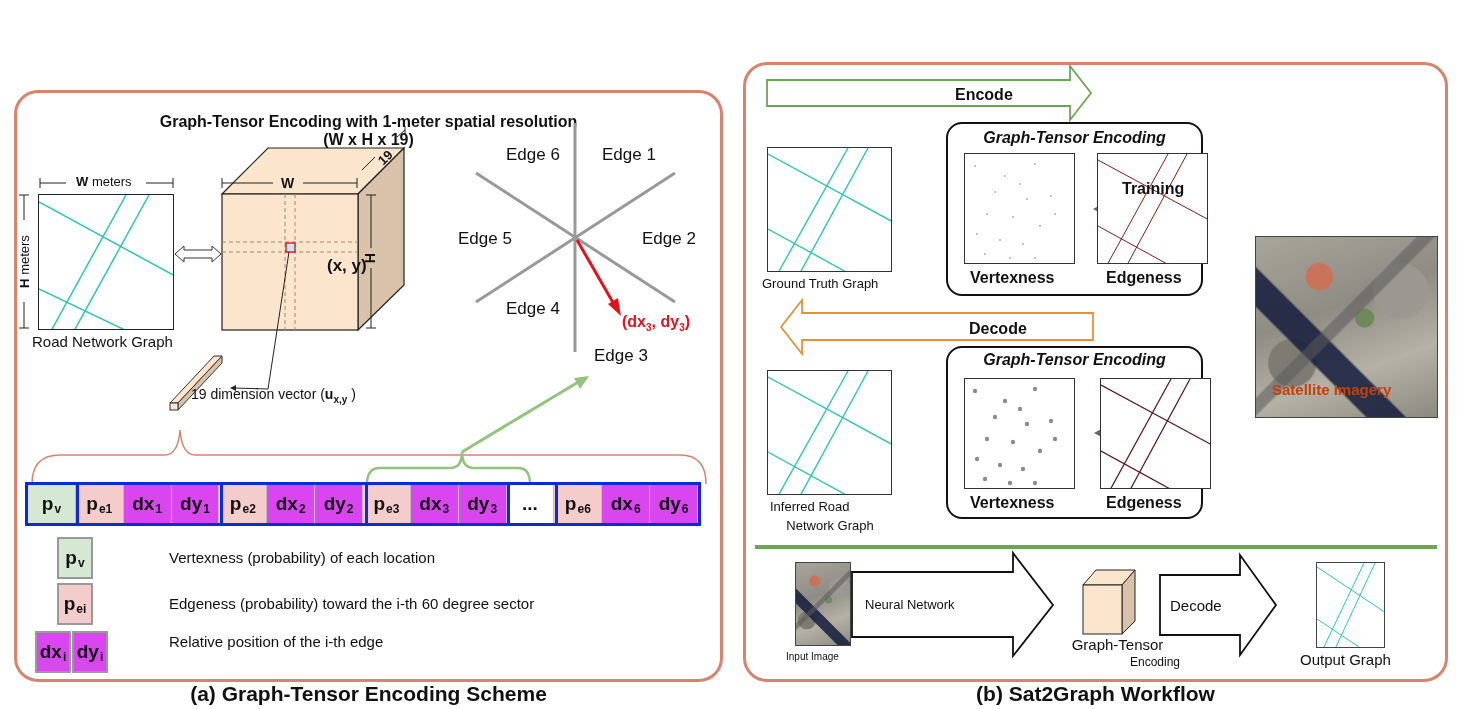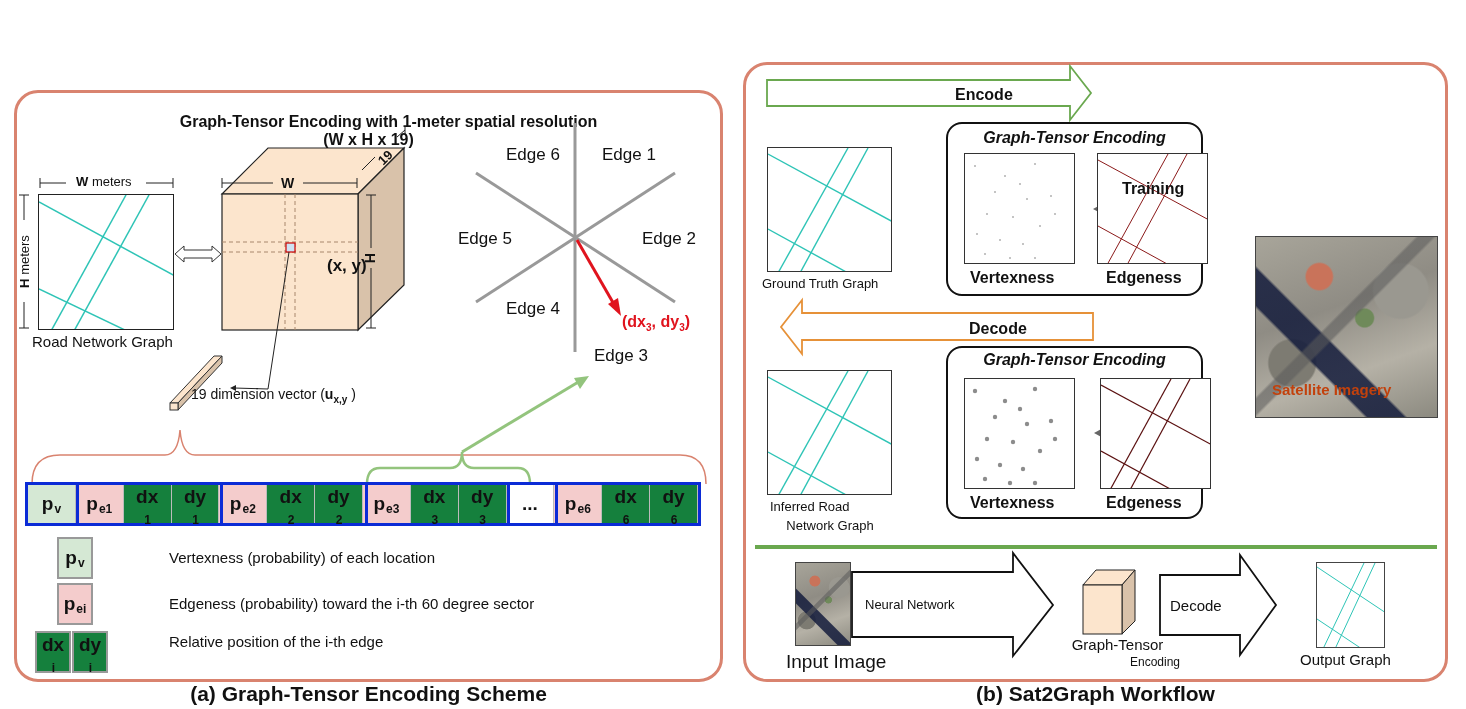--- a/index.html
+++ b/index.html
@@ -7,21 +7,21 @@
   .abs { position:absolute; }
   .panel { position:absolute; border:3px solid #d9836f; border-radius:24px; box-sizing:border-box; }
   .txt { position:absolute; white-space:nowrap; }
   .bold { font-weight:bold; }
   .caption { font-size:21px; font-weight:bold; }
   svg { position:absolute; left:0; top:0; overflow:visible; }
   .cell { position:absolute; top:0; height:38px; display:flex; align-items:center; justify-content:center; font-weight:bold; font-size:19px; box-sizing:border-box; border-right:1px solid #bbb; }
   .cell sub { font-size:12px; margin-left:1px; position:relative; top:5px; vertical-align:baseline; }
   .green { background:#d5e8d4; }
   .red { background:#f4cccc; }
-  .blue { background:#15803d;flex-direction:column; }
+  .blue { background:#d946ef; }
   .white { background:#ffffff; }
   .leg { position:absolute; display:flex; align-items:center; justify-content:center; font-weight:bold; font-size:19px; border:2px solid #999; box-sizing:border-box; }
   .leg sub { font-size:12px; position:relative; top:5px; margin-left:1px; }
   .gte-box { position:absolute; border:2px solid #111; border-radius:16px; box-sizing:border-box; }
   .thumb { position:absolute; border:1.5px solid #333; background:#fff; box-sizing:border-box; overflow:hidden; }
   .sat { position:absolute; border:1px solid #444; box-sizing:border-box; overflow:hidden;
     background:
       linear-gradient(135deg, transparent 44%, rgba(90,90,90,0.55) 45%, rgba(90,90,90,0.55) 49%, transparent 50%),
       linear-gradient(45deg, transparent 30%, rgba(20,28,60,0.85) 31%, rgba(20,28,60,0.85) 41%, transparent 42%),
       radial-gradient(circle at 35% 22%, #c9735a 0 7%, transparent 8%),
@@ -29,21 +29,21 @@
       radial-gradient(circle at 20% 70%, #7d7b72 0 12%, transparent 13%),
       radial-gradient(circle at 80% 30%, #9a9890 0 14%, transparent 15%),
       linear-gradient(160deg, #a8a59a, #8f8c84 40%, #b5b1a6 70%, #8c8a80);
   }
 </style>
 </head>
 <body>
 
 <div class="panel" style="left:14px; top:90px; width:709px; height:592px;"></div>
 
-<div class="txt bold" style="left:0; width:737px; top:113px; text-align:center; font-size:16px;padding-left:20px;">Graph-Tensor Encoding with 1-meter spatial resolution</div>
+<div class="txt bold" style="left:0; width:737px; top:113px; text-align:center; font-size:16px;">Graph-Tensor Encoding with 1-meter spatial resolution</div>
 <div class="txt bold" style="left:0; width:737px; top:131px; text-align:center; font-size:16px;">(W x H x 19)</div>
 
 <div class="thumb" style="left:38px; top:194px; width:136px; height:136px; border:1px solid #222;">
   <svg width="136" height="136">
     <line x1="0" y1="7" x2="136" y2="81" stroke="#2ec4b6" stroke-width="1.5"></line>
     <line x1="0" y1="94" x2="88" y2="136" stroke="#2ec4b6" stroke-width="1.5"></line>
     <line x1="87" y1="0" x2="12" y2="136" stroke="#2ec4b6" stroke-width="1.5"></line>
     <line x1="110" y1="0" x2="35" y2="136" stroke="#2ec4b6" stroke-width="1.5"></line>
   </svg>
 </div>
@@ -342,21 +342,21 @@
     <line x1="0" y1="6" x2="111" y2="66" stroke="#5a1010" stroke-width="1.2"></line>
     <line x1="0" y1="72" x2="71" y2="111" stroke="#5a1010" stroke-width="1.2"></line>
     <line x1="70" y1="0" x2="9" y2="111" stroke="#5a1010" stroke-width="1.2"></line>
     <line x1="89" y1="0" x2="29" y2="111" stroke="#5a1010" stroke-width="1.2"></line>
   </svg>
 </div>
 <div class="txt bold" style="left:970px; top:494px; font-size:16px;">Vertexness</div>
 <div class="txt bold" style="left:1106px; top:494px; font-size:16px;">Edgeness</div>
 
 <div class="sat" style="left:795px; top:562px; width:56px; height:84px;"></div>
-<div class="txt" style="left:786px; top:651px; font-size:19px;">Input Image</div>
+<div class="txt" style="left:786px; top:651px; font-size:10px;">Input Image</div>
 <div class="txt" style="left:865px; top:597px; font-size:13px;">Neural Network</div>
 <div class="txt" style="left:1055px; width:125px; top:636px; text-align:center; font-size:15px;">Graph-Tensor</div>
 <div class="txt" style="left:1055px; width:125px; top:655px; text-align:right; font-size:12px;">Encoding</div>
 <div class="txt" style="left:1170px; top:597px; font-size:15px;">Decode</div>
 <div class="thumb" style="left:1316px; top:562px; width:69px; height:86px; border:1px solid #444;">
   <svg width="69" height="86">
     <line x1="0" y1="4" x2="69" y2="50" stroke="#2ec4b6" stroke-width="1"></line>
     <line x1="0" y1="56" x2="45" y2="86" stroke="#2ec4b6" stroke-width="1"></line>
     <line x1="47" y1="0" x2="6" y2="86" stroke="#2ec4b6" stroke-width="1"></line>
     <line x1="58" y1="0" x2="18" y2="86" stroke="#2ec4b6" stroke-width="1"></line>

